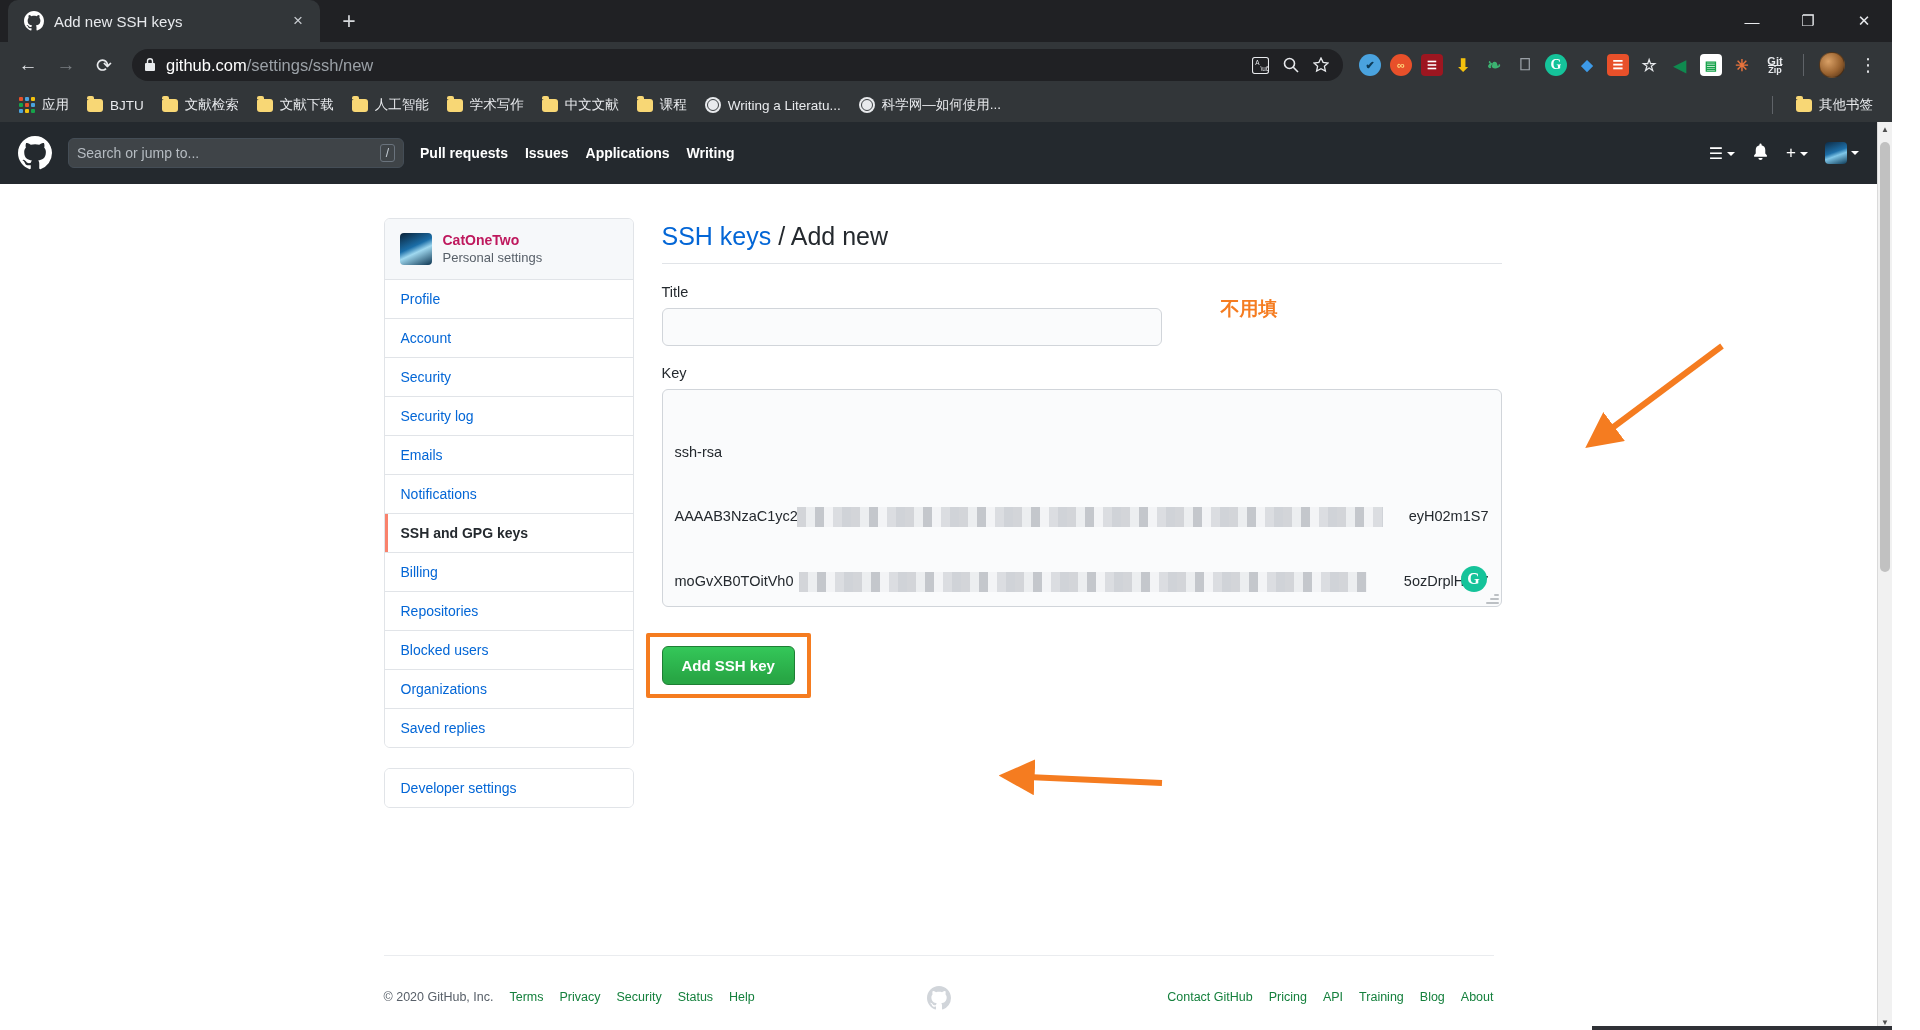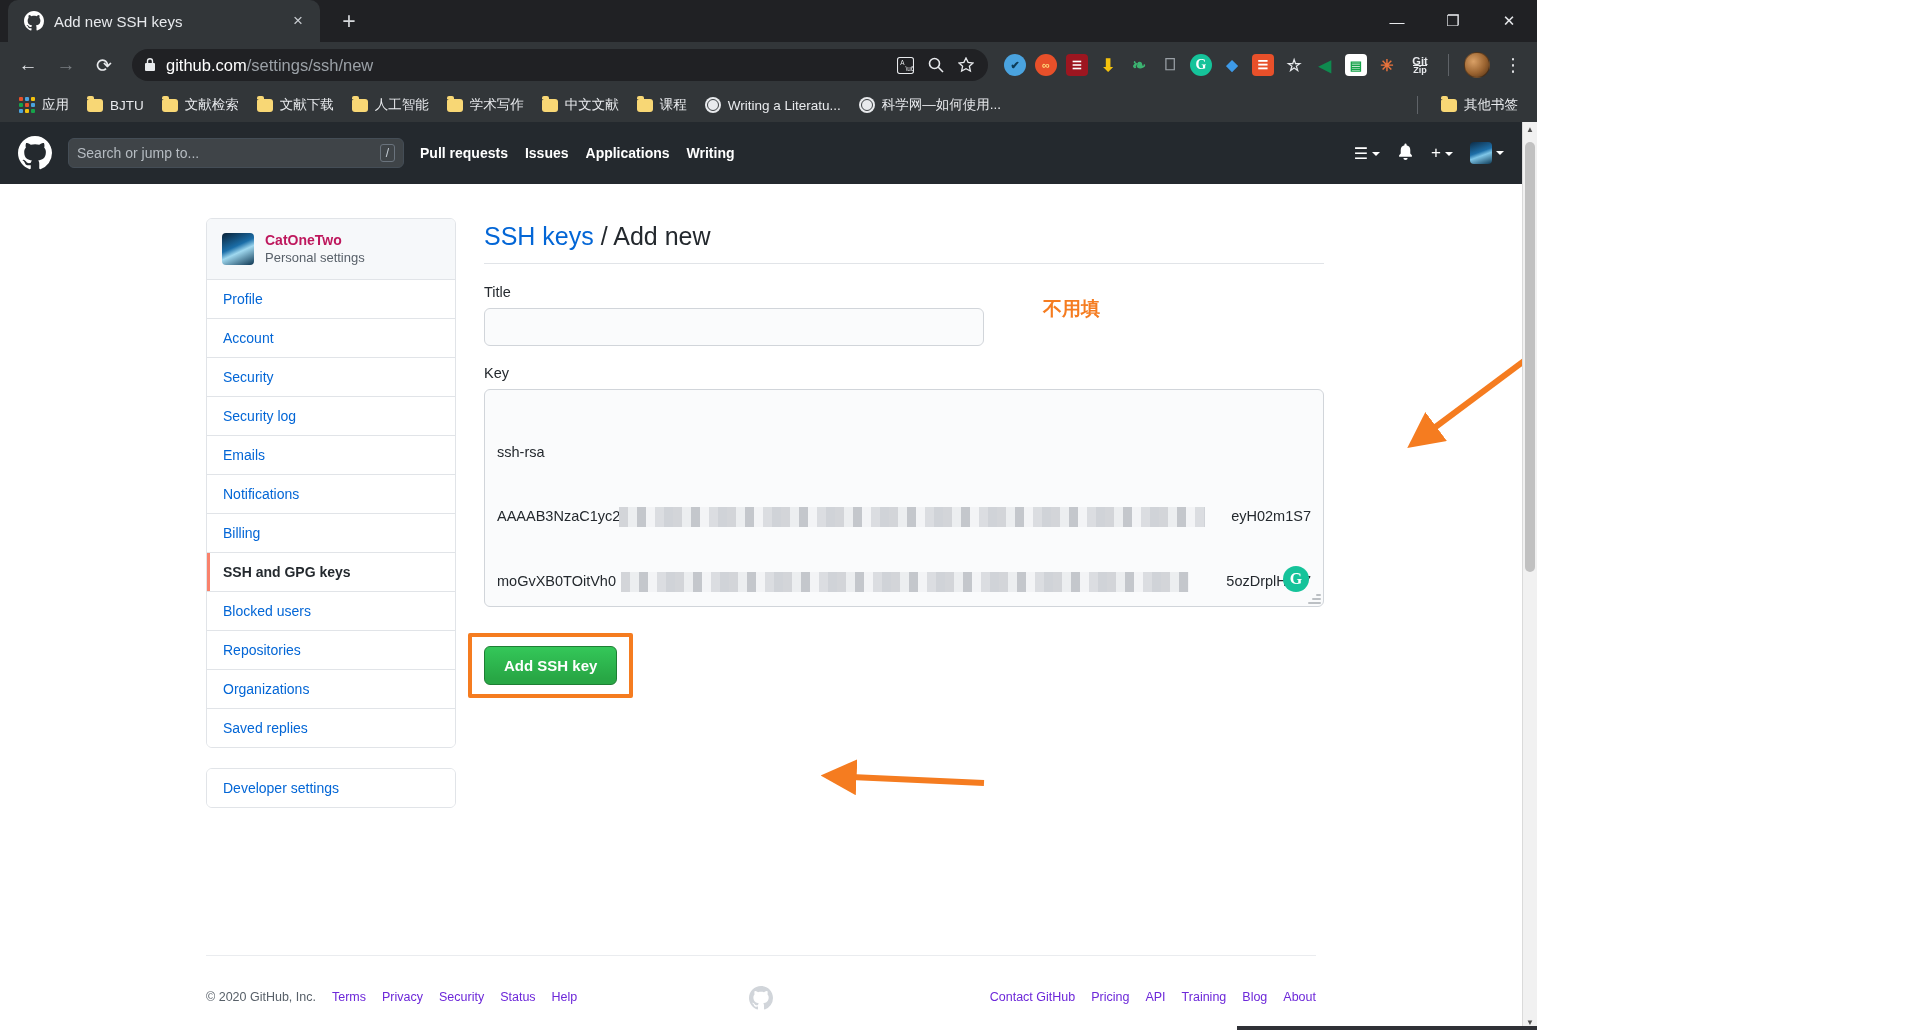--- a/index.html
+++ b/index.html
@@ -4,21 +4,21 @@
 <style>
   * { box-sizing: border-box; margin: 0; padding: 0; }
   html, body {
     width: 1920px; height: 1030px;
     overflow: hidden;
     font-family: "Liberation Sans", sans-serif;
     background: #ffffff;
   }
 
   
-  .browser { width: 1537px; height: 1030px; display: flex; flex-direction: column; background:#323639; }
+  .browser { width: 1892px; height: 1030px; display: flex; flex-direction: column; background:#323639; }
 
   .tabstrip {
     height: 42px; background: #202124; display: flex; align-items: flex-end;
     padding-left: 8px; position: relative;
   }
   .tab {
     width: 312px; height: 42px; background: #323639;
     border-radius: 10px 10px 0 0; display: flex; align-items: center;
     padding: 0 10px 0 16px; gap: 10px; position: relative;
   }
@@ -153,21 +153,21 @@
   
   .anno-text { position:absolute; color:#f57c20; font-size: 19px; font-weight:700; }
   .anno-svg { position:absolute; left:0; top:0; width:100%; height:100%; pointer-events:none; overflow:visible; }
 
   
   .footer { margin-top: 84px; padding: 0 0 26px 0; display:flex; justify-content:center; }
   .footer-inner { width: 1110px; display:flex; align-items:center; font-size: 12.5px; color:#586069;
                   border-top:1px solid #eaecef; padding-top: 34px; position:relative; }
   .footer-left { display:flex; gap: 16px; align-items:center; }
   .footer-right { margin-left:auto; display:flex; gap: 16px; }
-  .footer a { color:#6d28d9; text-decoration:none; }
+  .footer a { color:#15803d; text-decoration:none; }
   .footer-mark { position:absolute; left:50%; transform:translateX(-50%); width:24px; height:24px; fill:#d1d5da; top: 30px;}
 
   
   .scrollbar { width: 15px; background:#f1f1f1; border-left:1px solid #dadada; position:relative; flex:0 0 15px;}
   .sb-thumb { position:absolute; left:2px; right:2px; top: 20px; height: 430px; background:#c1c1c1; border-radius:7px;}
   .sb-arrow { position:absolute; left:0; right:0; height:15px; display:flex; align-items:center; justify-content:center; color:#505050; font-size:8px;}
   .taskbar-peek { position:absolute; right:0; bottom:0; width: 300px; height: 4px; background:#2f3136; }
 </style>
 </head>
 <body>
@@ -349,24 +349,24 @@
                   <div class="side-user-name">CatOneTwo</div>
                   <div class="side-user-sub">Personal settings</div>
                 </span>
               </div>
               <div class="side-item">Profile</div>
               <div class="side-item">Account</div>
               <div class="side-item">Security</div>
               <div class="side-item">Security log</div>
               <div class="side-item">Emails</div>
               <div class="side-item">Notifications</div>
+              <div class="side-item active">SSH and GPG keys</div>
               <div class="side-item">Billing</div>
-              <div class="side-item active">SSH and GPG keys</div>
+              <div class="side-item">Repositories</div>
               <div class="side-item">Blocked users</div>
-              <div class="side-item">Repositories</div>
               <div class="side-item">Organizations</div>
               <div class="side-item">Saved replies</div>
             </div>
             <div class="side-card second">
               <div class="side-item">Developer settings</div>
             </div>
           </div>
 
           <div class="main">
             <div class="page-title">

